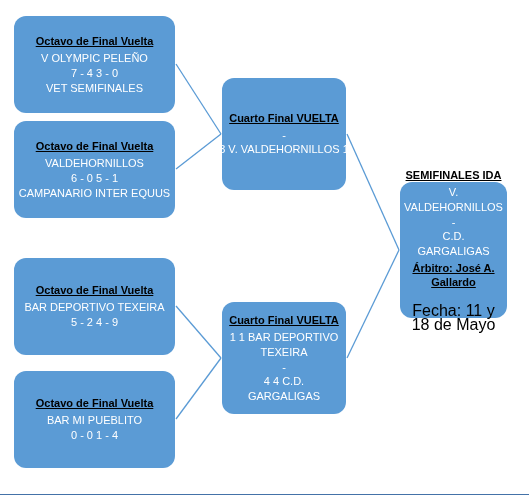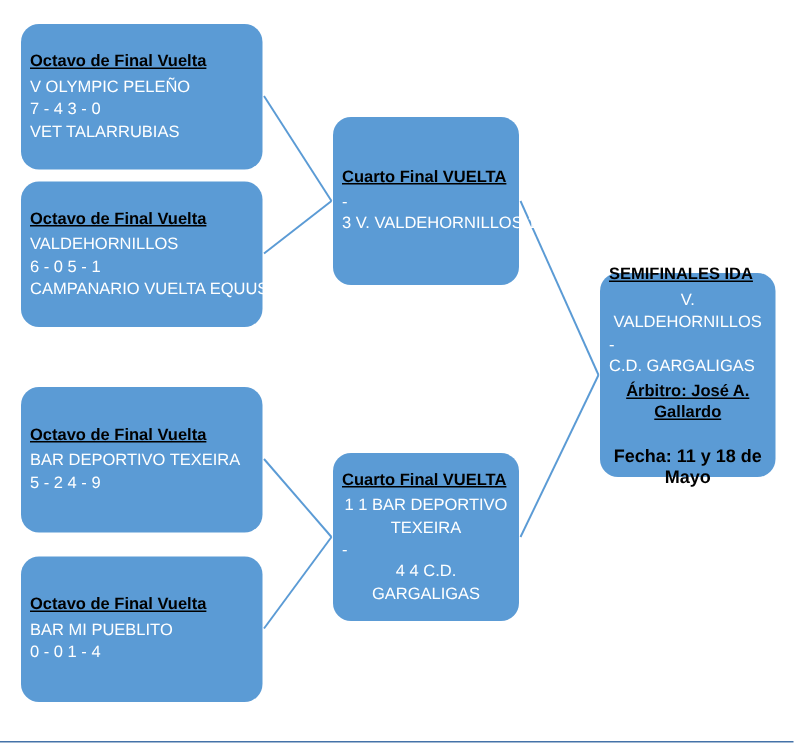--- a/index.html
+++ b/index.html
@@ -32,21 +32,21 @@
   }
 
   .box {
     position: absolute;
     box-sizing: border-box;
     background: #5B9BD5;
     border-radius: 12px;
     z-index: 2;
     display: flex;
     flex-direction: column;
-    align-items: flex-start;
+    align-items: center;
     justify-content: center;
     text-align: center;
     color: #ffffff;
     padding: 4px 6px;
   }
 
   .box .title {
     color: #000000;
     font-weight: bold;
     text-decoration: underline;
@@ -77,38 +77,38 @@
   .box .sub-title {
     color: #000000;
     font-weight: bold;
     text-decoration: underline;
     font-size: 11px;
     line-height: 14px;
     margin-top: 2px;
   }
   .box .note {
     color: #000000;
-    font-weight: bold;
-    font-size: 12px;
+    font-weight: normal;
+    font-size: 16px;
     line-height: 14px;
     margin-top: 15px;
   }
 
   
   #box-o1 { left: 14px;  top: 16px;  width: 161px; height: 97px; }
   #box-o2 { left: 14px;  top: 121px; width: 161px; height: 97px; }
   #box-o3 { left: 14px;  top: 258px; width: 161px; height: 97px; }
   #box-o4 { left: 14px;  top: 371px; width: 161px; height: 97px; }
 
   
   #box-q1 { left: 222px; top: 78px;  width: 124px; height: 112px; }
   #box-q2 { left: 222px; top: 302px; width: 124px; height: 112px; }
 
   
-  #box-s1 { left: 400px; top: 182px; width: 117px; height: 136px; }
+  #box-s1 { left: 400px; top: 182px; width: 107px; height: 136px; }
 
   #bottom-rule {
     position: absolute;
     left: 0;
     top: 494px;
     width: 529px;
     height: 1px;
     background: #4472A8;
     z-index: 3;
   }
@@ -132,28 +132,28 @@
       <line x1="347" y1="134" x2="399" y2="250"></line>
 
       <line x1="347" y1="358" x2="399" y2="250"></line>
     </g>
   </svg>
 
   <div class="box" id="box-o1">
     <div class="title">Octavo de Final Vuelta</div>
     <div class="line">V OLYMPIC PELEÑO</div>
     <div class="line">7 - 4   3 - 0</div>
-    <div class="line">VET TALARRUBIAS</div>
+    <div class="line">VET SEMIFINALES</div>
   </div>
 
   <div class="box" id="box-o2">
     <div class="title">Octavo de Final Vuelta</div>
     <div class="line">VALDEHORNILLOS</div>
     <div class="line">6 - 0   5 - 1</div>
-    <div class="line">CAMPANARIO VUELTA EQUUS</div>
+    <div class="line">CAMPANARIO INTER EQUUS</div>
   </div>
 
   <div class="box" id="box-o3">
     <div class="title">Octavo de Final Vuelta</div>
     <div class="line">BAR DEPORTIVO TEXEIRA</div>
     <div class="line">5 - 2   4 - 9</div>
   </div>
 
   <div class="box" id="box-o4">
     <div class="title">Octavo de Final Vuelta</div>

